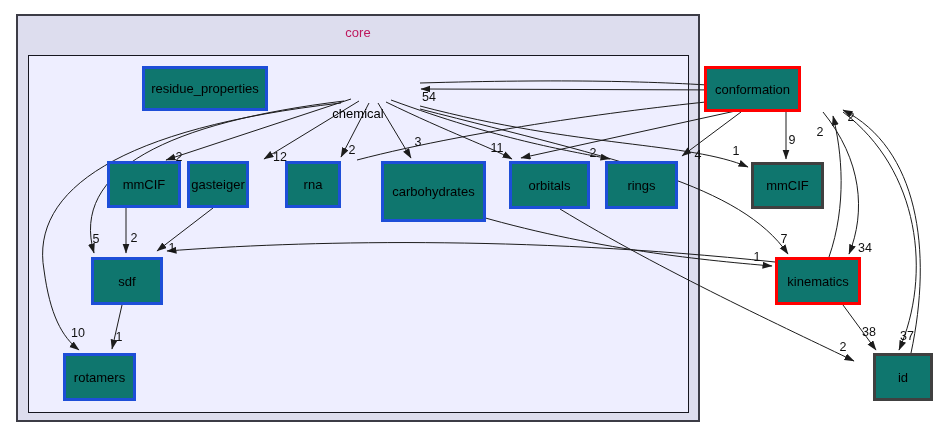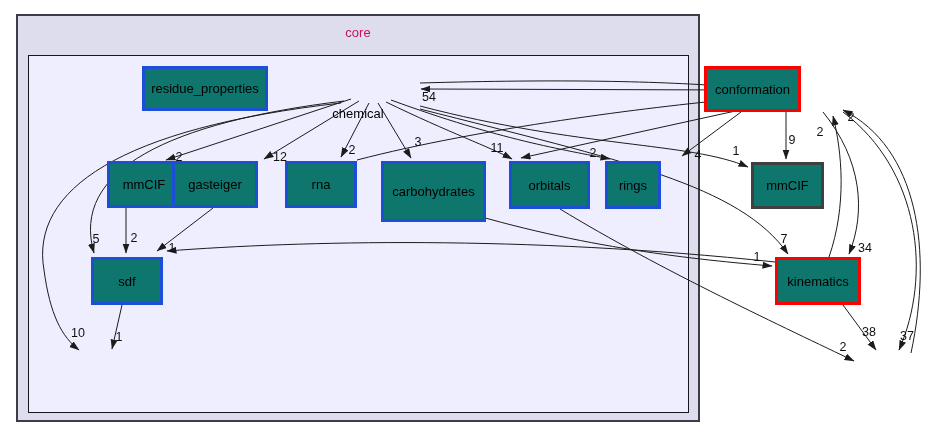--- a/index.html
+++ b/index.html
@@ -109,31 +109,33 @@
   </svg>
 
   <div class="node" style="left:142px;top:66px;width:126px;height:45px;">residue_properties</div>
 
   <div class="plainlabel">chemical</div>
 
   <div class="node hl" style="left:704px;top:66px;width:97px;height:46px;">conformation</div>
 
   <div class="node" style="left:90px;top:161px;width:74px;height:47px;margin-left:17px;">mmCIF</div>
 
-  <div class="node" style="left:172px;top:161px;width:86px;height:47px;">gasteiger</div>
+  <div class="node" style="left:187px;top:161px;width:62px;height:47px;">gasteiger</div>
 
-  <div class="node" style="left:285px;top:161px;width:72px;height:47px;">rna</div>
+  <div class="node" style="left:285px;top:161px;width:56px;height:47px;">rna</div>
 
   <div class="node" style="left:381px;top:161px;width:105px;height:61px;">carbohydrates</div>
 
   <div class="node" style="left:509px;top:161px;width:81px;height:48px;">orbitals</div>
 
-  <div class="node" style="left:605px;top:161px;width:56px;height:48px;text-align:center;">rings</div>
+  <div class="node" style="left:605px;top:161px;width:73px;height:48px;text-align:center;">rings</div>
 
   <div class="node ext" style="left:751px;top:162px;width:73px;height:47px;">mmCIF</div>
 
   <div class="node" style="left:91px;top:257px;width:72px;height:48px;">sdf</div>
 
   <div class="node hl" style="left:775px;top:257px;width:86px;height:48px;">kinematics</div>
 
+  <div class="node" style="left:63px;top:353px;width:73px;height:48px;">rotamers</div>
 
+  <div class="node ext" style="left:873px;top:353px;width:60px;height:48px;">id</div>
 
 </div>
 
 </body></html>

